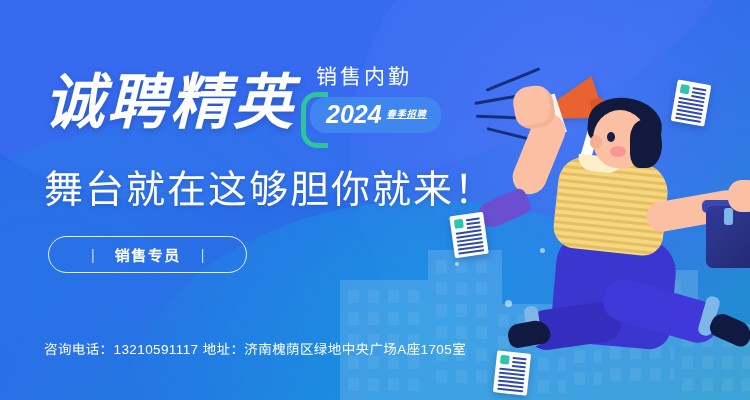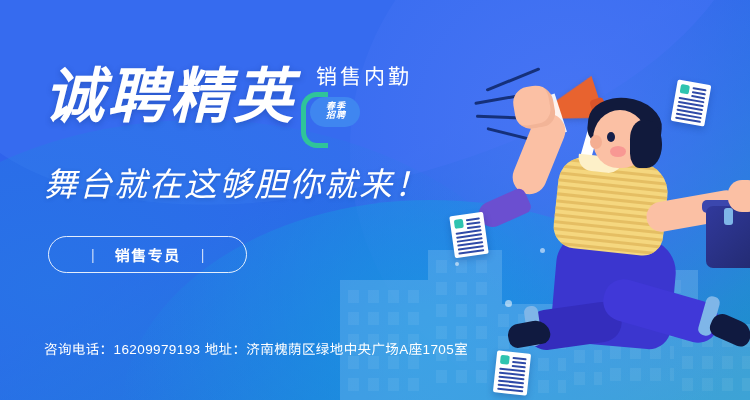--- a/index.html
+++ b/index.html
@@ -79,27 +79,28 @@
     border-top:5px solid #2fc49a;
     border-bottom:5px solid #2fc49a;
     border-radius:16px 0 0 16px;
     border-right:0;
   }
   .year{
     font-size:25px; font-weight:bold; font-style:italic; color:#ffffff;
     line-height:1; letter-spacing:0;
   }
   .season{
-    display:flex; flex-direction:column; line-height:1.05;
+    display:flex; flex-direction:row; line-height:1.05;
     font-size:9px; font-weight:bold; font-style:italic; color:#ffffff;
     letter-spacing:1px;
+    text-decoration:underline;
   }
   .subline{
     position:absolute; left:44px; top:158px;
-    font-size:33px; font-style:italic; color:#ffffff;
+    font-size:39px; color:#ffffff;
     letter-spacing:2px; white-space:nowrap;
     text-shadow:0 1px 4px rgba(10,40,110,.22);
   }
   .jobs-pill{
     position:absolute; left:48px; top:236px;
     display:inline-flex; align-items:center;
     padding:7px 22px;
     border:1.5px solid rgba(255,255,255,.88);
     border-radius:22px;
   }
@@ -431,37 +432,38 @@
     </div>
 
   <div class="content">
 
     <div class="headline-row">
       <div class="headline">诚聘精英</div>
 
       <div class="brand-stack">
         <div class="brand-name">销售内勤</div>
         <div class="year-badge">
+          <span class="year">2024</span>
           <span class="season">
             <span>春季</span>
             <span>招聘</span>
           </span>
         </div>
       </div>
     </div>
 
     <div class="subline">舞台就在这够胆你就来！</div>
 
     <div class="jobs-pill">
       <span class="job-sep">|</span>
       <span class="job">销售专员</span>
       <span class="job-sep">|</span>
     </div>
 
-    <div class="contact">咨询电话：16209979193 地址：济南槐荫区绿地中央广场A座1705室</div>
+    <div class="contact">咨询电话：13210591117 地址：济南槐荫区绿地中央广场A座1705室</div>
   </div>
 
   <div class="illus">
 
     <div class="shout-lines" id="shoutLines">
         <span style="left: 10px; top: 6px; width: 58px; transform: rotate(-22deg);"></span>
         <span style="left: 0px; top: 24px; width: 70px; transform: rotate(-10deg);"></span>
         <span style="left: 2px; top: 44px; width: 68px; transform: rotate(2deg);"></span>
         <span style="left: 12px; top: 62px; width: 58px; transform: rotate(14deg);"></span>
       </div>

